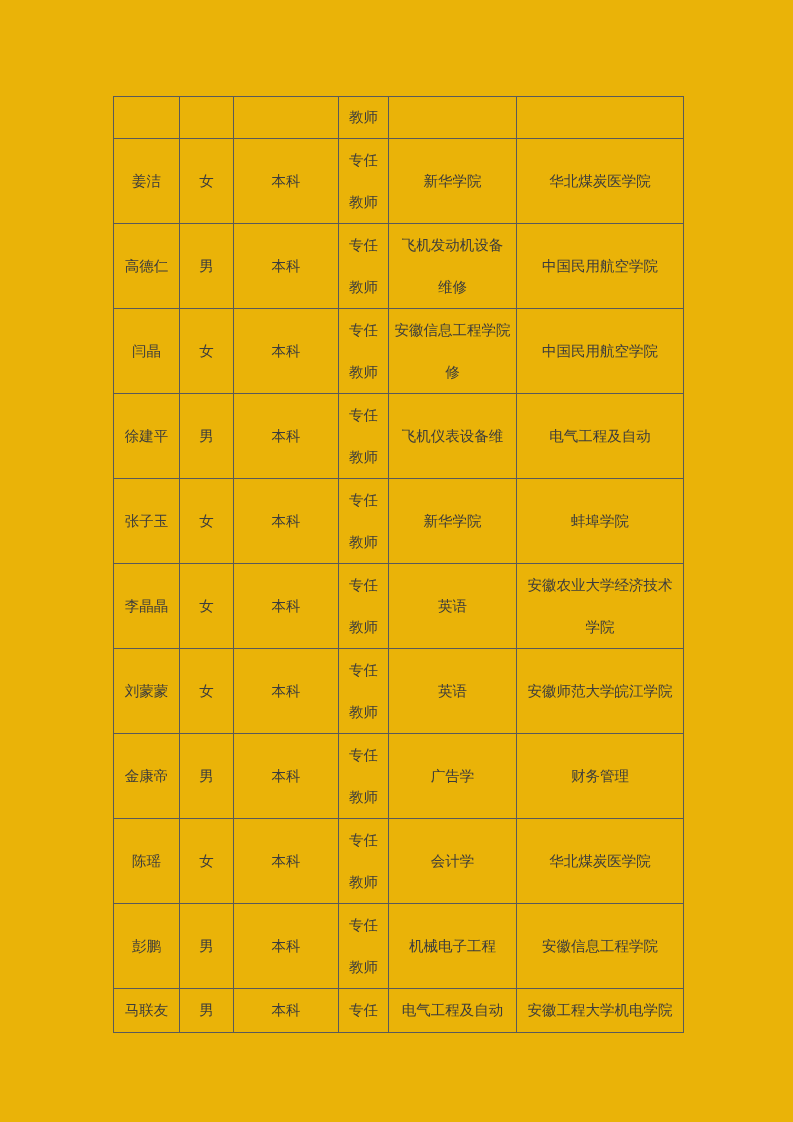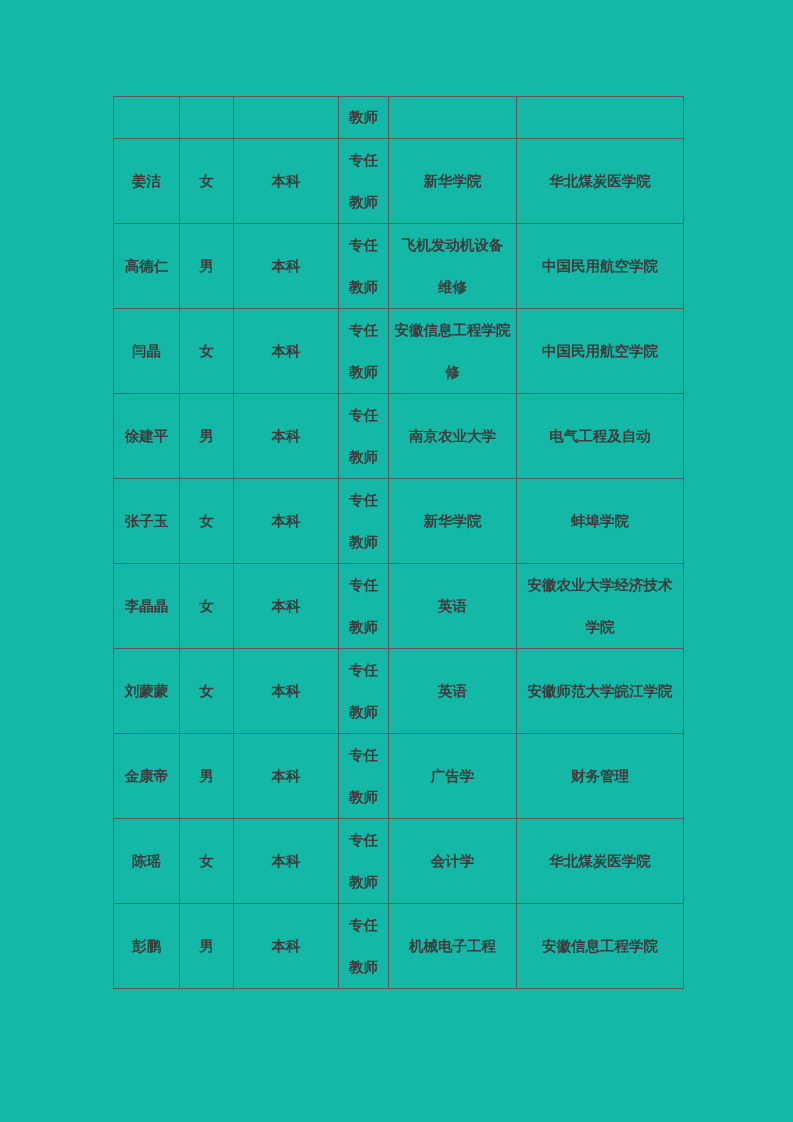--- a/index.html
+++ b/index.html
@@ -4,24 +4,23 @@
 <style>
   html, body {
     margin: 0;
     padding: 0;
     background: #ffffff;
   }
   .page {
     position: relative;
     width: 793px;
     height: 1122px;
-    background: #14b8a6;
+    background: #eab308;
     overflow: hidden;
     font-family: "Liberation Sans", sans-serif;
-    font-weight: bold;
   }
   table.doc-table {
     position: absolute;
     left: 113px;
     top: 96px;
     width: 570px;
     border-collapse: collapse;
     table-layout: fixed;
   }
   table.doc-table td {
@@ -157,21 +156,21 @@
             <span class="line">男</span>
           </td>
         <td>
             <span class="line">本科</span>
           </td>
         <td>
           <span class="line">专任</span>
           <span class="line">教师</span>
         </td>
         <td>
-            <span class="line">南京农业大学</span>
+            <span class="line">飞机仪表设备维</span>
           </td>
         <td>
             <span class="line">电气工程及自动</span>
           </td>
       </tr>
 
       <tr class="row-full">
         <td>
             <span class="line">张子玉</span>
           </td>
@@ -297,16 +296,36 @@
           <span class="line">教师</span>
         </td>
         <td>
             <span class="line">机械电子工程</span>
           </td>
         <td>
             <span class="line">安徽信息工程学院</span>
           </td>
       </tr>
 
+      <tr class="row-cut">
+        <td>
+            <span class="line">马联友</span>
+          </td>
+        <td>
+            <span class="line">男</span>
+          </td>
+        <td>
+            <span class="line">本科</span>
+          </td>
+        <td>
+            <span class="line">专任</span>
+          </td>
+        <td>
+            <span class="line">电气工程及自动</span>
+          </td>
+        <td>
+            <span class="line">安徽工程大学机电学院</span>
+          </td>
+      </tr>
 
     </tbody>
   </table>
 </div>
 
 </body></html>

